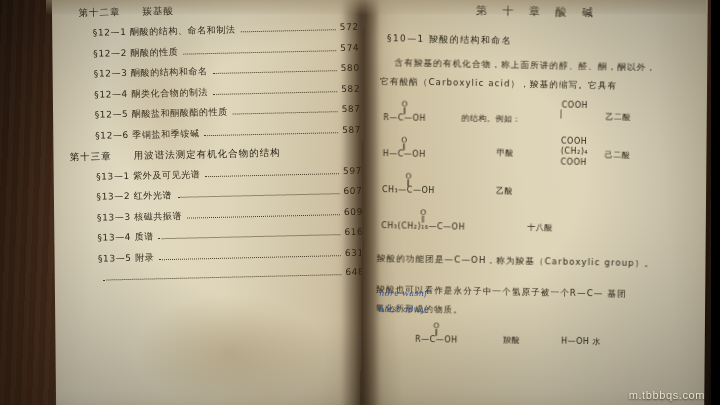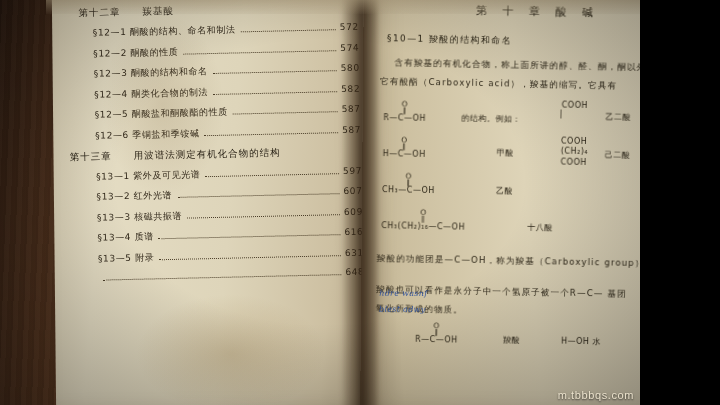--- a/index.html
+++ b/index.html
@@ -8,21 +8,21 @@
     background: #000;
   }
   body {
     width: 720px;
     height: 405px;
     overflow: hidden;
     font-family: "DejaVu Sans", sans-serif;
   }
   .photo {
     position: relative;
-    width: 640px;
+    width: 711px;
     height: 405px;
     overflow: hidden;
     background: #6b4a32;
   }
   
   .desk {
     position: absolute;
     inset: 0;
     background:
       linear-gradient(100deg, #2a1a10 0%, #4a2e1b 12%, #6e4628 28%, #89603c 50%, #6a4527 72%, #3d2614 92%, #1d120a 100%);

